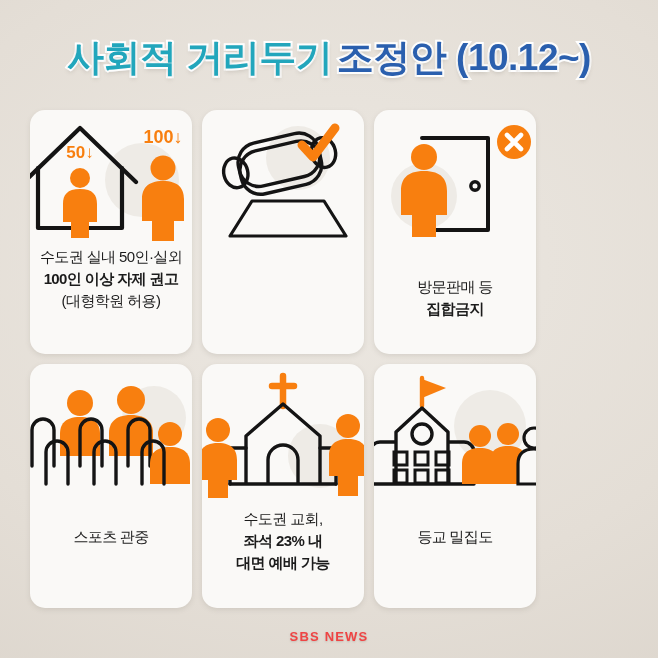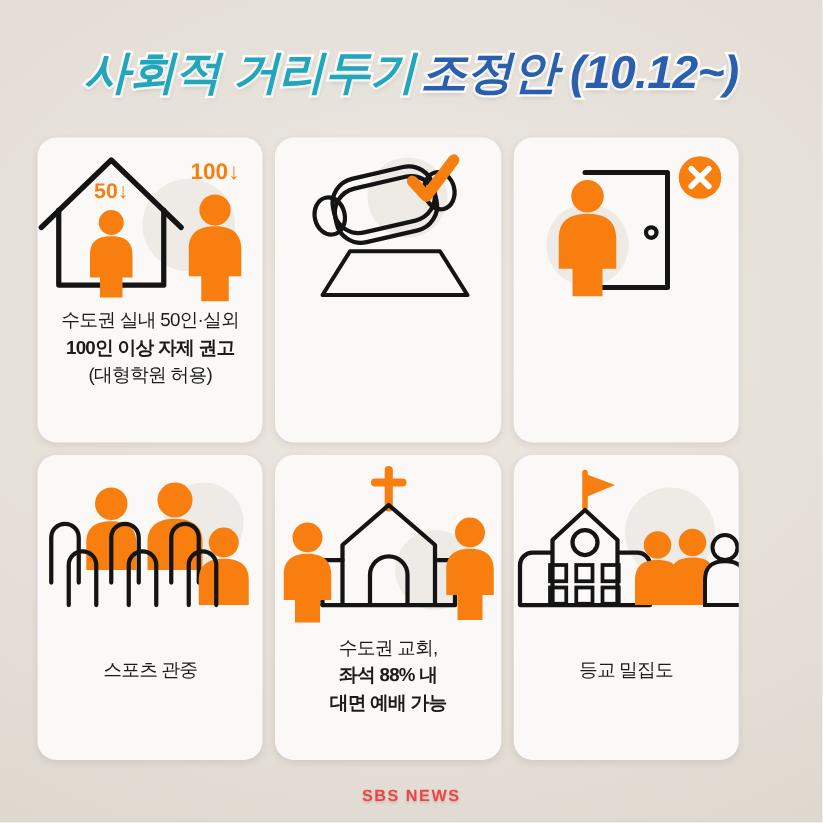--- a/index.html
+++ b/index.html
@@ -15,40 +15,39 @@
   }
 
   
   .title-wrap {
     position: absolute;
     top: 26px; left: 0; right: 0;
     text-align: center;
     height: 64px;
     line-height: 64px;
     white-space: nowrap;
-    font-style: italic;
   }
   .title-part {
     font-size: 37px;
     font-weight: bold;
     letter-spacing: -0.5px;
     -webkit-text-stroke: 4px #ffffff;
     paint-order: stroke fill;
     text-shadow:
        0 2px 0 rgba(255,255,255,.9),
        0 3px 4px rgba(120,110,100,.28);
   }
   .title-teal { color: #22a6bc; }
   .title-blue { color: #2a5fae; }
 
   
   .grid {
     position: absolute;
     top: 110px; left: 30px;
-    width: 561px; height: 498px;
+    width: 506px; height: 498px;
     display: grid;
     grid-template-columns: repeat(3, 1fr);
     grid-template-rows: repeat(2, 1fr);
     gap: 10px 10px;
   }
   .card {
     background: #faf9f7;
     border-radius: 15px;
     box-shadow: 0 2px 5px rgba(130,120,110,.18);
     position: relative;
@@ -161,20 +160,24 @@
         <path d="M60 20 L126 20 L126 112 L60 112" stroke="#141414" stroke-width="4" stroke-linecap="round" stroke-linejoin="round"></path>
         <circle cx="113" cy="68" r="4.2" stroke="#141414" stroke-width="3.4" fill="none"></circle>
 
         <circle cx="62" cy="39" r="13" fill="#f87f0f"></circle>
         <path d="M62 53 c-18 0 -23 9 -23 20 v24 h11 v22 h24 v-22 h11 v-24 c0 -11 -5 -20 -23 -20 z" fill="#f87f0f"></path>
 
         <circle cx="152" cy="24" r="17" fill="#f87f0f"></circle>
         <path d="M145 17 L159 31 M159 17 L145 31" stroke="#ffffff" stroke-width="4.6" stroke-linecap="round"></path>
       </svg>
     </div>
+    <div class="caption cap-top-4">
+      <span class="ln">방문판매 등</span>
+      <span class="ln b">집합금지</span>
+    </div>
   </div>
 
   <div class="card">
     <div class="icon-box">
       <svg width="186" height="124" viewBox="0 0 186 124" fill="none">
         <circle cx="136" cy="46" r="32" fill="#eeebe6"></circle>
 
         <circle cx="62" cy="31" r="13" fill="#f87f0f"></circle>
         <path d="M62 45 c-16 0 -20 8 -20 17 v22 h40 v-22 c0 -9 -4 -17 -20 -17 z" fill="#f87f0f"></path>
         <circle cx="113" cy="28" r="14" fill="#f87f0f"></circle>
@@ -211,21 +214,21 @@
         <path d="M40 76 V112 M146 76 V112" stroke="#141414" stroke-width="3.4" stroke-linecap="round"></path>
 
         <circle cx="28" cy="58" r="12" fill="#f87f0f"></circle>
         <path d="M28 71 c-15 0 -19 8 -19 17 v20 h9 v18 h20 v-18 h9 v-20 c0 -9 -4 -17 -19 -17 z" fill="#f87f0f"></path>
         <circle cx="158" cy="54" r="12" fill="#f87f0f"></circle>
         <path d="M158 67 c-15 0 -19 8 -19 17 v20 h9 v20 h20 v-20 h9 v-20 c0 -9 -4 -17 -19 -17 z" fill="#f87f0f"></path>
       </svg>
     </div>
     <div class="caption cap-top-5">
       <span class="ln">수도권 교회,</span>
-      <span class="ln b">좌석 88% 내</span>
+      <span class="ln b">좌석 23% 내</span>
       <span class="ln b">대면 예배 가능</span>
     </div>
   </div>
 
   <div class="card">
     <div class="icon-box">
       <svg width="186" height="124" viewBox="0 0 186 124" fill="none">
         <circle cx="128" cy="54" r="36" fill="#eeebe6"></circle>
 
         <path d="M60 6 V34" stroke="#f87f0f" stroke-width="4.4" stroke-linecap="round"></path>

